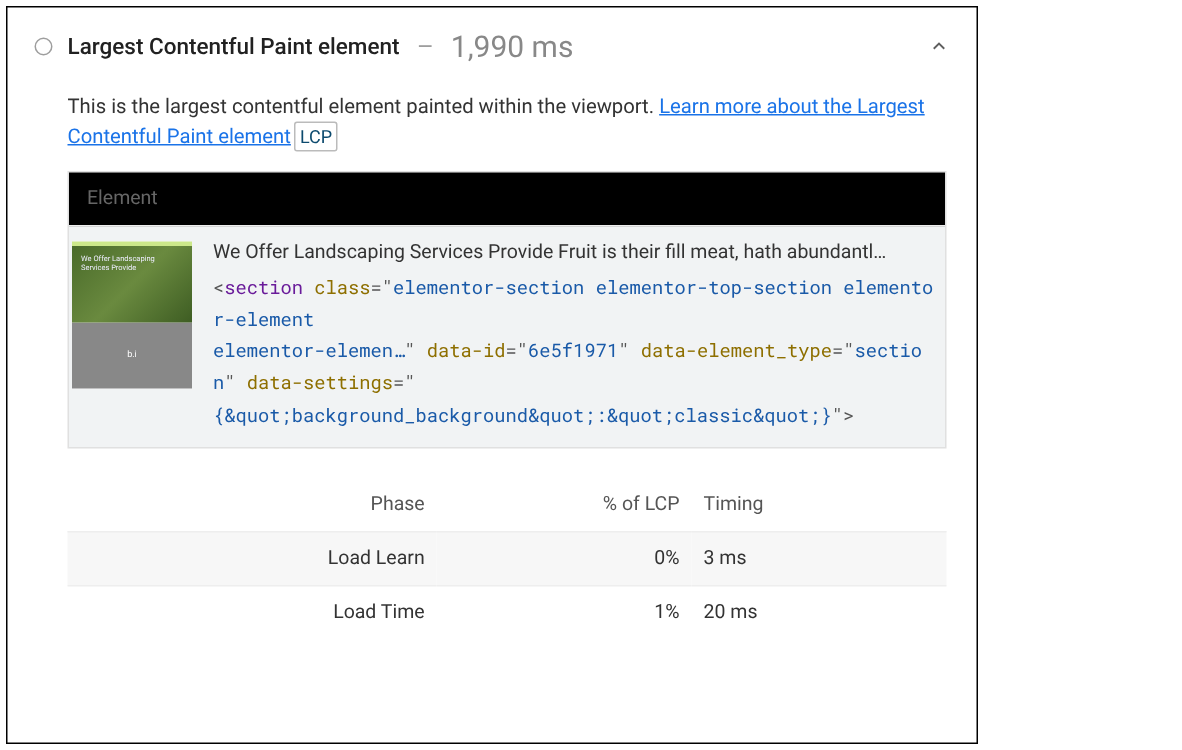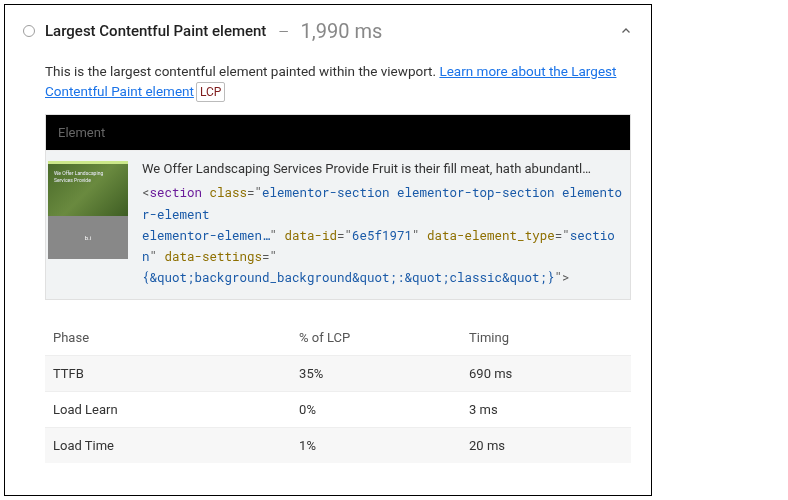--- a/index.html
+++ b/index.html
@@ -54,21 +54,21 @@
     line-height: 1.5;
     margin-bottom: 12px;
   }
   .desc a { color: #1a73e8; text-decoration: underline; }
   .badge {
     display: inline-block;
     border: 1px solid #bbb;
     border-radius: 2px;
     padding: 0 3px;
     font-size: 12px;
-    color: #7f1d1d;
+    color: #0c4a6e;
     margin-left: 2px;
     background: #fff;
     text-decoration: none;
   }
   .element-box {
     border: 1px solid #e0e0e0;
     margin-bottom: 20px;
   }
   .element-box-header {
     padding: 10px 12px;
@@ -130,21 +130,21 @@
     line-height: 1.7;
     word-break: break-all;
   }
   .html-code .tag   { color: #6a1b9a; }
   .html-code .attr  { color: #8e6f00; }
   .html-code .val   { color: #1a5aa8; }
   .html-code .punct { color: #555; }
 
   .phase-table { width: 100%; border-collapse: collapse; }
   .phase-table th, .phase-table td {
-    text-align: left;
+    text-align: right;
     padding: 10px 8px;
     font-size: 13px;
     border-top: 1px solid #eee;
   }
   .phase-table th {
     font-weight: 400;
     color: #555;
     border-top: none;
   }
   .phase-table td { color: #333; }
@@ -198,25 +198,20 @@
     <table class="phase-table">
       <thead>
         <tr>
           <th style="width:42%">Phase</th>
           <th style="width:29%">% of LCP</th>
           <th class="t-right">Timing</th>
         </tr>
       </thead>
       <tbody>
         <tr>
-          <td>TTFB</td>
-          <td>35%</td>
-          <td class="t-right">690 ms</td>
-        </tr>
-        <tr>
           <td>Load Learn</td>
           <td>0%</td>
           <td class="t-right">3 ms</td>
         </tr>
         <tr>
           <td>Load Time</td>
           <td>1%</td>
           <td class="t-right">20 ms</td>
         </tr>
       </tbody>

